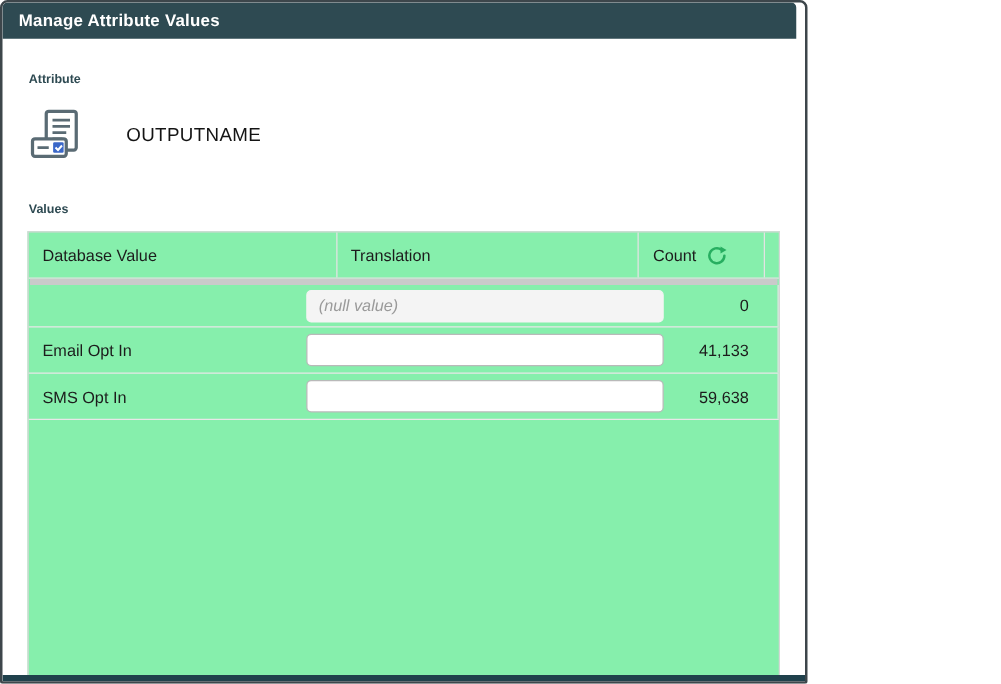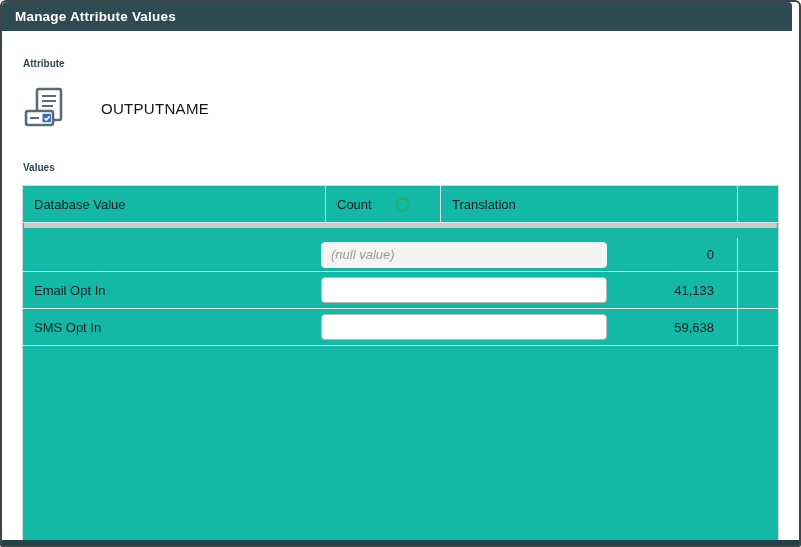--- a/index.html
+++ b/index.html
@@ -1,20 +1,20 @@
 <!DOCTYPE html>
 <html><head>
 <meta charset="utf-8">
 <style>
   * { margin:0; padding:0; box-sizing:border-box; }
   html,body { width:801px; height:547px; background:#fff; }
   body { font-family:"Liberation Sans", sans-serif; }
 
   .window {
-    position:relative; width:801px; height:547px;
+    position:relative; width:646px; height:547px;
     border:2px solid #3d464b; border-radius:6px 6px 2px 2px;
     background:#fff; overflow:hidden;
   }
   .titlebar {
     height:29px; margin-right:7px; border-radius:4px 4px 0 0;
     background:#2e4a52; display:flex; align-items:center; padding:0 13px;
   }
   .titlebar-text { color:#ffffff; font-size:13.5px; font-weight:700; letter-spacing:.2px; }
 
   .content { padding:0 20px; }
@@ -22,39 +22,39 @@
   .section-label { color:#2e4a52; font-weight:700; font-size:10px; margin-top:25px; line-height:16px; padding-left:1px; }
   .section-label.values { margin-top:29px; }
 
   .attribute-row { display:flex; align-items:center; gap:29px; margin-top:13px; height:46px; }
   .attr-icon { width:50px; height:44px; display:flex; align-items:center; justify-content:center; }
   .attr-name { font-size:15px; color:#141414; letter-spacing:.3px; }
 
   .table {
     margin-top:9px; height:358px;
     border:1px solid #d6d6d6; border-bottom:none;
-    background:#14b8a6;
+    background:#86efac;
   }
   .thead { display:flex; height:37px; border-bottom:1px solid #e3e3e3; }
   .th {
     display:flex; align-items:center; height:100%;
     font-size:13px; color:#1c1c1c; font-weight:500; padding-left:11px;
   }
   .c-db    { width:302px; }
   .c-tr    { width:297px; border-left:1px solid #e3e3e3; }
   .c-count { width:115px; border-left:1px solid #e3e3e3; }
   .c-extra { flex:1; border-left:1px solid #e3e3e3; }
   .th.c-count { justify-content:space-between; padding-right:29px; }
 
   .refresh-icon { display:inline-flex; cursor:pointer; color:#27ae60; }
 
   .hscrollbar { height:5px; background:#cacaca; margin:0 1px; }
 
   .trow { display:flex; align-items:center; height:37px; border-bottom:1px solid #e8e8e8; font-size:13px; color:#1c1c1c; }
-  .trow.null-row { height:34px;margin-top:10px; }
+  .trow.null-row { height:34px; }
   .cell { height:100%; display:flex; align-items:center; }
   .cell.c-db { padding-left:11px; }
   .cell.c-tr { border-left:none; }
   .cell.c-count { border-left:none; justify-content:flex-end; padding-right:23px; }
 
   .tr-input {
     width:286px; height:26px; margin-left:-4px;
     border:1px solid #b9b9b9; border-radius:4px;
     padding:0 9px; font-size:13px; color:#333;
     font-family:"Liberation Sans", sans-serif;
@@ -95,30 +95,30 @@
         </svg>
       </span>
       <span class="attr-name">OUTPUTNAME</span>
     </div>
 
     <div class="section-label values" style="color: rgb(46, 74, 82);">Values</div>
 
     <div class="table">
       <div class="thead">
         <div class="th c-db">Database Value</div>
+        <div class="th c-tr">Translation</div>
         <div class="th c-count">
           <span>Count</span>
           <span class="refresh-icon" style="color: rgb(39, 174, 96);">
             <svg width="17" height="17" viewBox="0 0 17 17">
               <path d="M14.5 8.5 A6 6 0 1 1 12.2 3.8" fill="none" stroke="currentColor" stroke-width="2" stroke-linecap="round"></path>
               <polygon points="11.4,1.2 11.4,6.8 16.2,4" fill="currentColor"></polygon>
             </svg>
           </span>
         </div>
-        <div class="th c-tr">Translation</div>
         <div class="th c-extra"></div>
       </div>
       <div class="hscrollbar"></div>
       <div id="tbody">
           <div class="trow null-row">
     <div class="cell c-db"></div>
     <div class="cell c-tr">
       <input class="tr-input null-input" type="text" disabled="" placeholder="(null value)" style="">
     </div>
     <div class="cell c-count">0</div>

